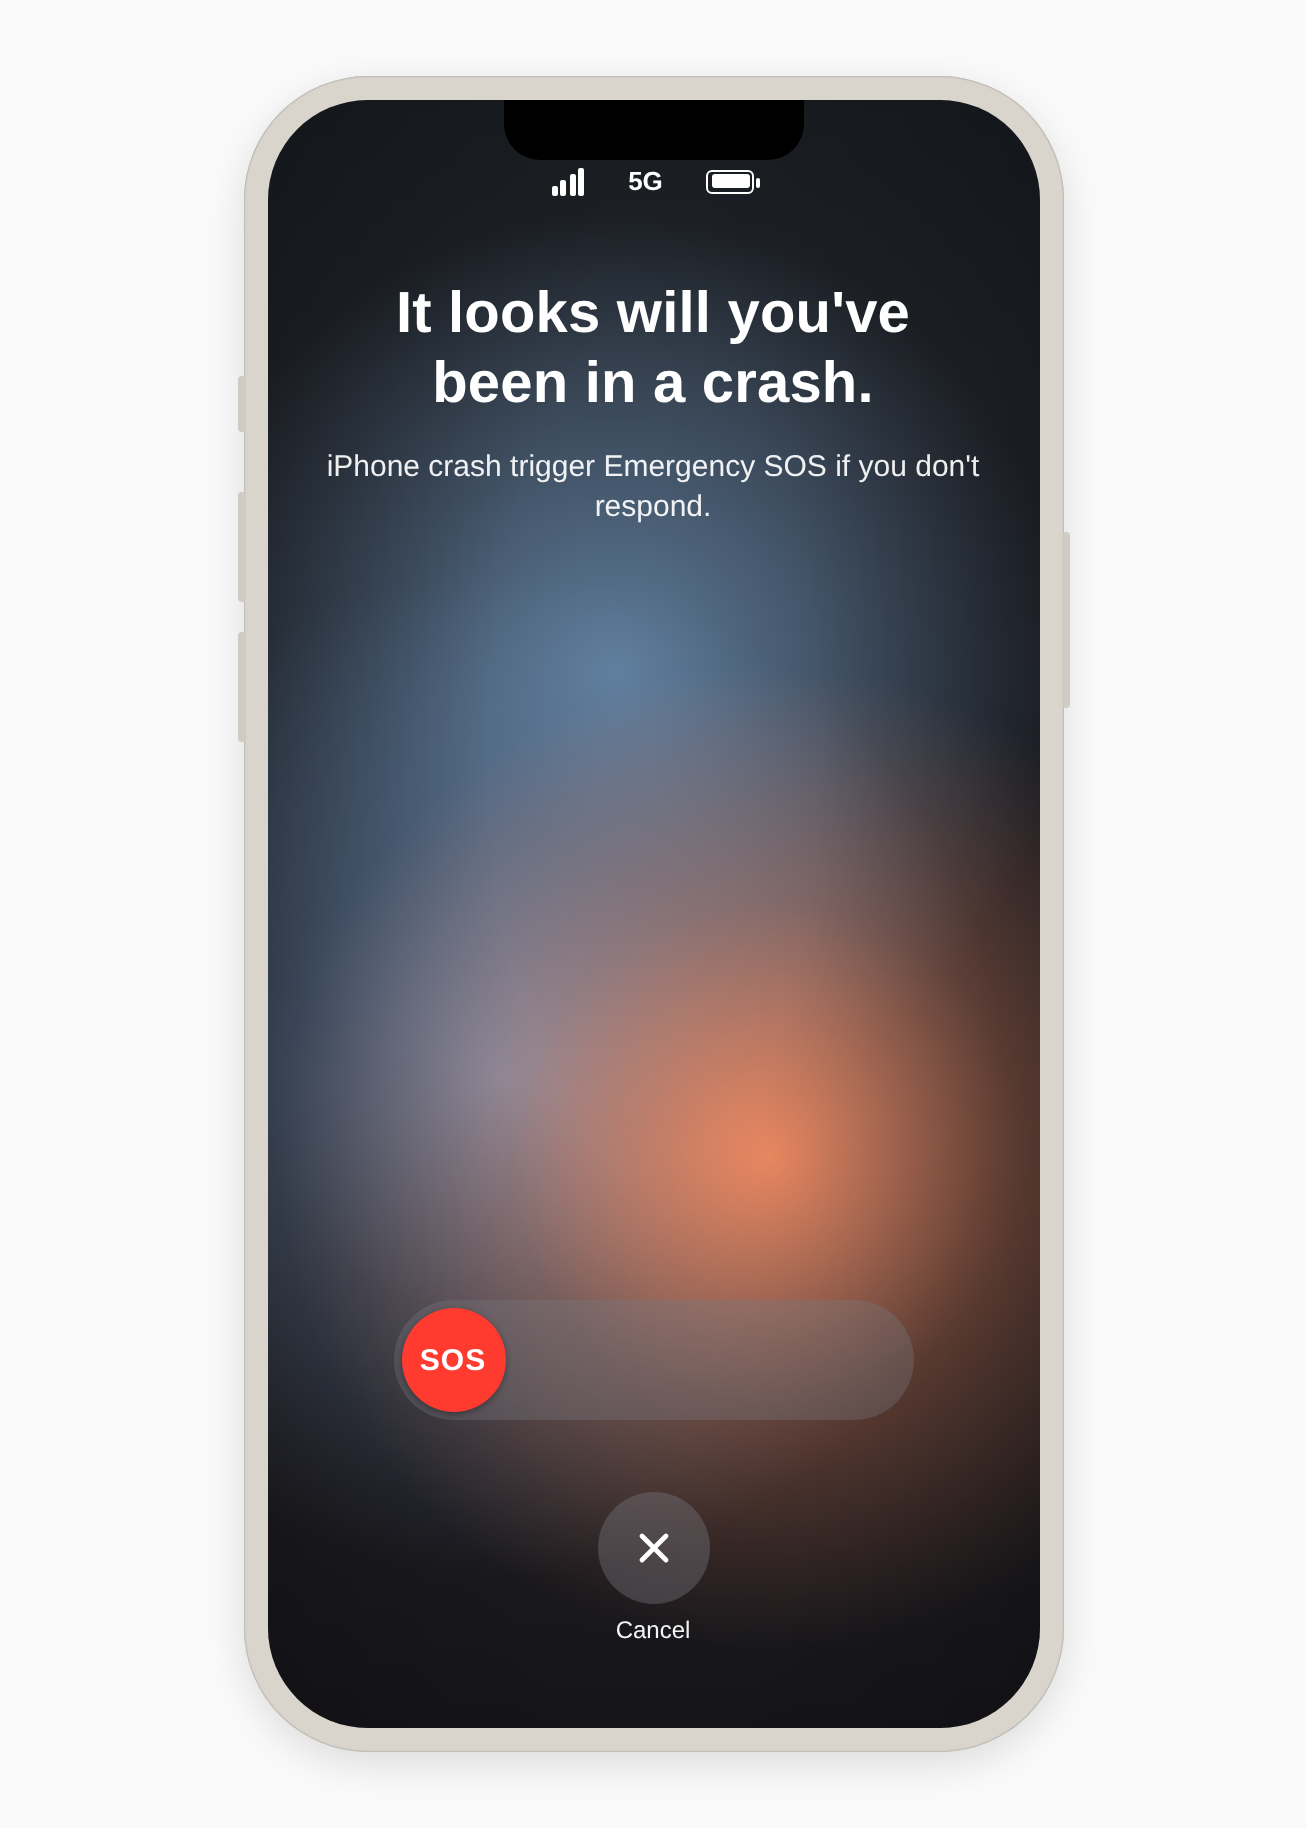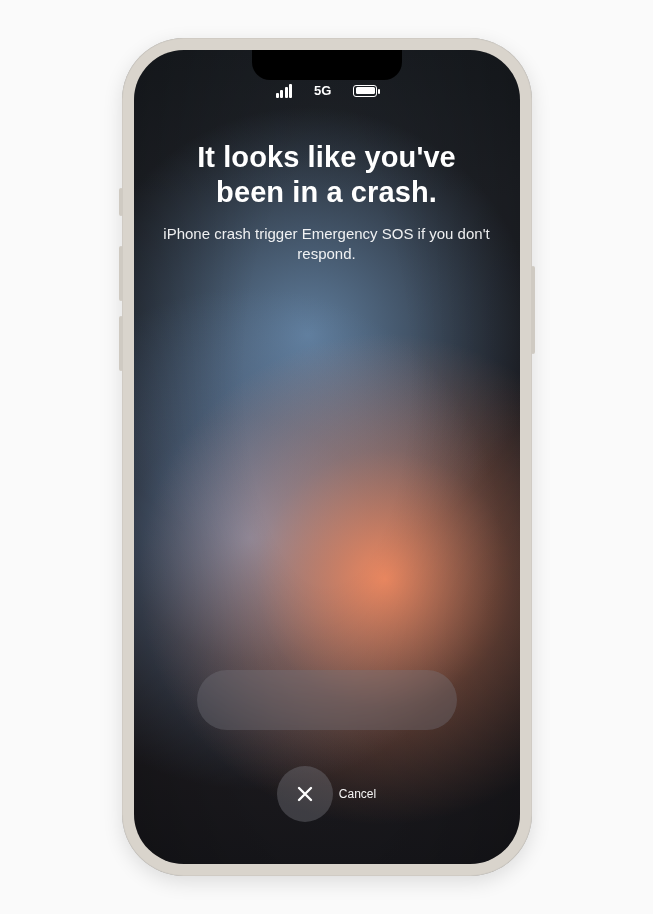--- a/index.html
+++ b/index.html
@@ -150,20 +150,21 @@
     .slider-label {
       position: absolute;
       left: 0; right: 0;
       text-align: center;
       font-size: 15px;
       font-weight: 500;
       color: #fff;
     }
     .cancel-wrap {
       display: flex;
+      flex-direction: column;
       align-items: center;
       gap: 6px;
       margin-bottom: 14px;
     }
     .cancel-btn {
       width: 56px; height: 56px;
       border-radius: 28px;
       background: rgba(120,120,128,0.4);
       display: flex;
       align-items: center;
@@ -197,26 +198,27 @@
             <span></span>
         </span>
         <span class="net">5G</span>
         <span class="battery">
             <span class="fill"></span>
           </span>
       </div>
     </div>
 
     <div class="content">
-      <h1 class="headline">It looks like you've been in a crash.</h1>
+      <h1 class="headline">It looks will you've been in a crash.</h1>
       <p class="subtext">iPhone crash trigger Emergency SOS if you don't respond.</p>
 
       <div class="spacer"></div>
 
       <div class="slider">
+        <div class="sos-chip">SOS</div>
       </div>
 
       <div class="cancel-wrap">
         <div class="cancel-btn">
           <svg width="20" height="20" viewBox="0 0 20 20">
             <path d="M4 4 L16 16 M16 4 L4 16" stroke="#fff" stroke-width="2.4" stroke-linecap="round"></path>
           </svg>
         </div>
         <span class="cancel-label">Cancel</span>
       </div>

